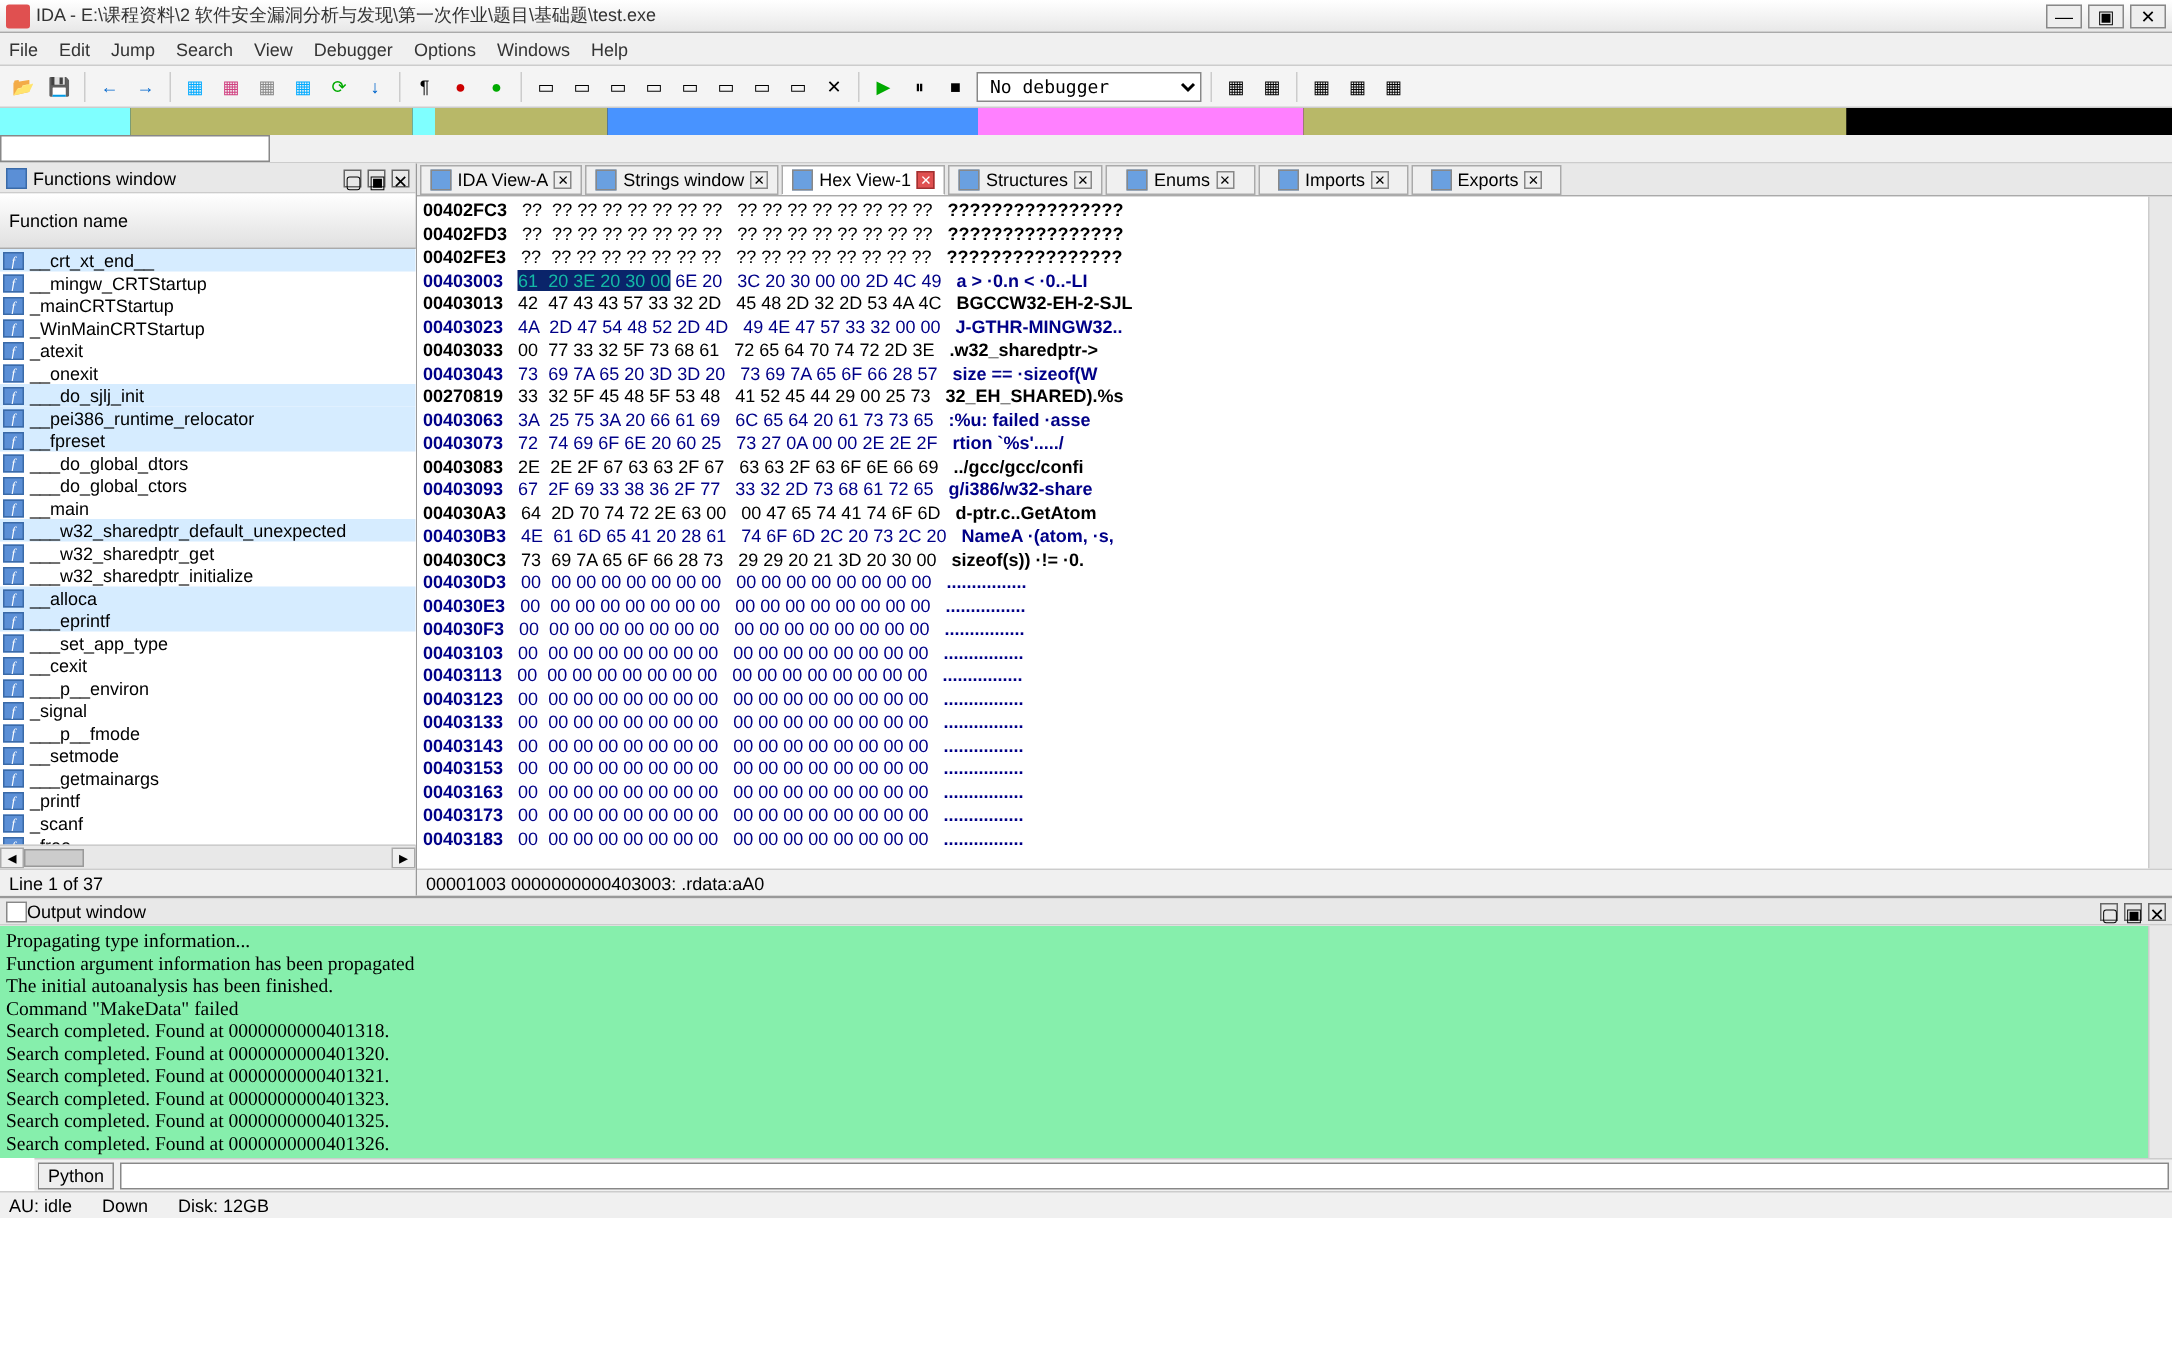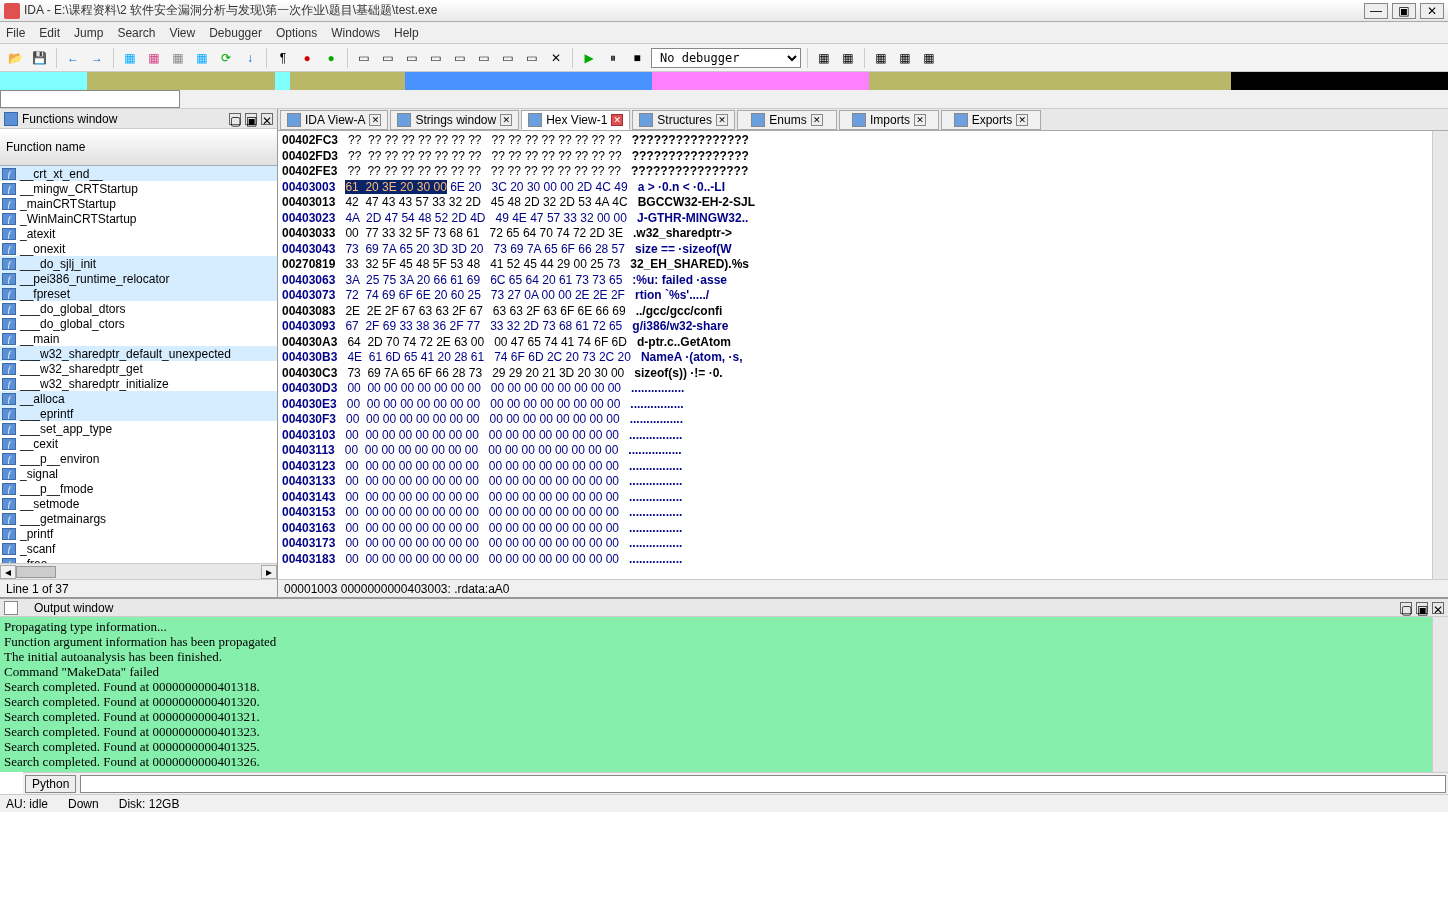--- a/index.html
+++ b/index.html
@@ -37,26 +37,26 @@
 .tab.active { background:#fff; border-bottom-color:#fff; }
 .tab .tico { width:14px; height:14px; border:1px solid #888; }
 .tab .x { width:12px; height:12px; border:1px solid #888; background:#eee; text-align:center; line-height:10px; font-size:9px; }
 .tab .x.red { background:#e05050; border-color:#a03030; color:#fff; }
 .hexbody { flex:1; background:#fff; overflow:auto; font-family:Consolas,monospace; font-size:13px; line-height:15.5px; padding:2px 4px; position:relative; }
 .hexrow { white-space:pre; }
 .addr { color:#000088; font-weight:bold; }
 .addr.blk { color:#000; }
 .hx { color:#000088; }
 .hx.blk { color:#000; }
-.hx.sel { background:#0a246a; color:#fdba74; }
+.hx.sel { background:#0a246a; color:#14b8a6; }
 .asc { color:#000088; font-weight:bold; }
 .asc.blk { color:#000; }
 .hexstatus { height:18px; background:#f0f0f0; border-top:1px solid #ccc; padding:0 6px; font-family:monospace; display:flex; align-items:center; }
 .outpanel { border-top:2px solid #999; }
-.outhdr { height:18px; background:#e8e8e8; border-bottom:1px solid #ccc; display:flex; align-items:center; padding:0 4px; gap:16px; }
+.outhdr { height:18px; background:#e8e8e8; border-bottom:1px solid #ccc; display:flex; align-items:center; padding:0 4px; gap:0; }
 .outhdr .right { margin-left:auto; display:flex; gap:4px; }
 .outbody { height:155px; background:#86efac; overflow:auto; font-family:Liberation Serif, serif; font-size:13px; line-height:15px; padding:2px 4px; white-space:pre; }
 .pyrow { height:22px; background:#f0f0f0; border-top:1px solid #ccc; display:flex; align-items:center; padding:0 2px; gap:4px;margin-left:23px; }
 .pybtn { padding:0 6px; height:18px; border:1px solid #888; background:#eee; }
 .pyinput { flex:1; height:18px; border:1px solid #888; background:#fff; }
 .statusbar { height:18px; background:#f0f0f0; border-top:1px solid #ccc; display:flex; align-items:center; padding:0 6px; gap:20px; font-family:monospace; }
 .vscroll { width:16px; background:#e8e8e8; border-left:1px solid #ccc; }
 </style>
 </head>
 <body>

